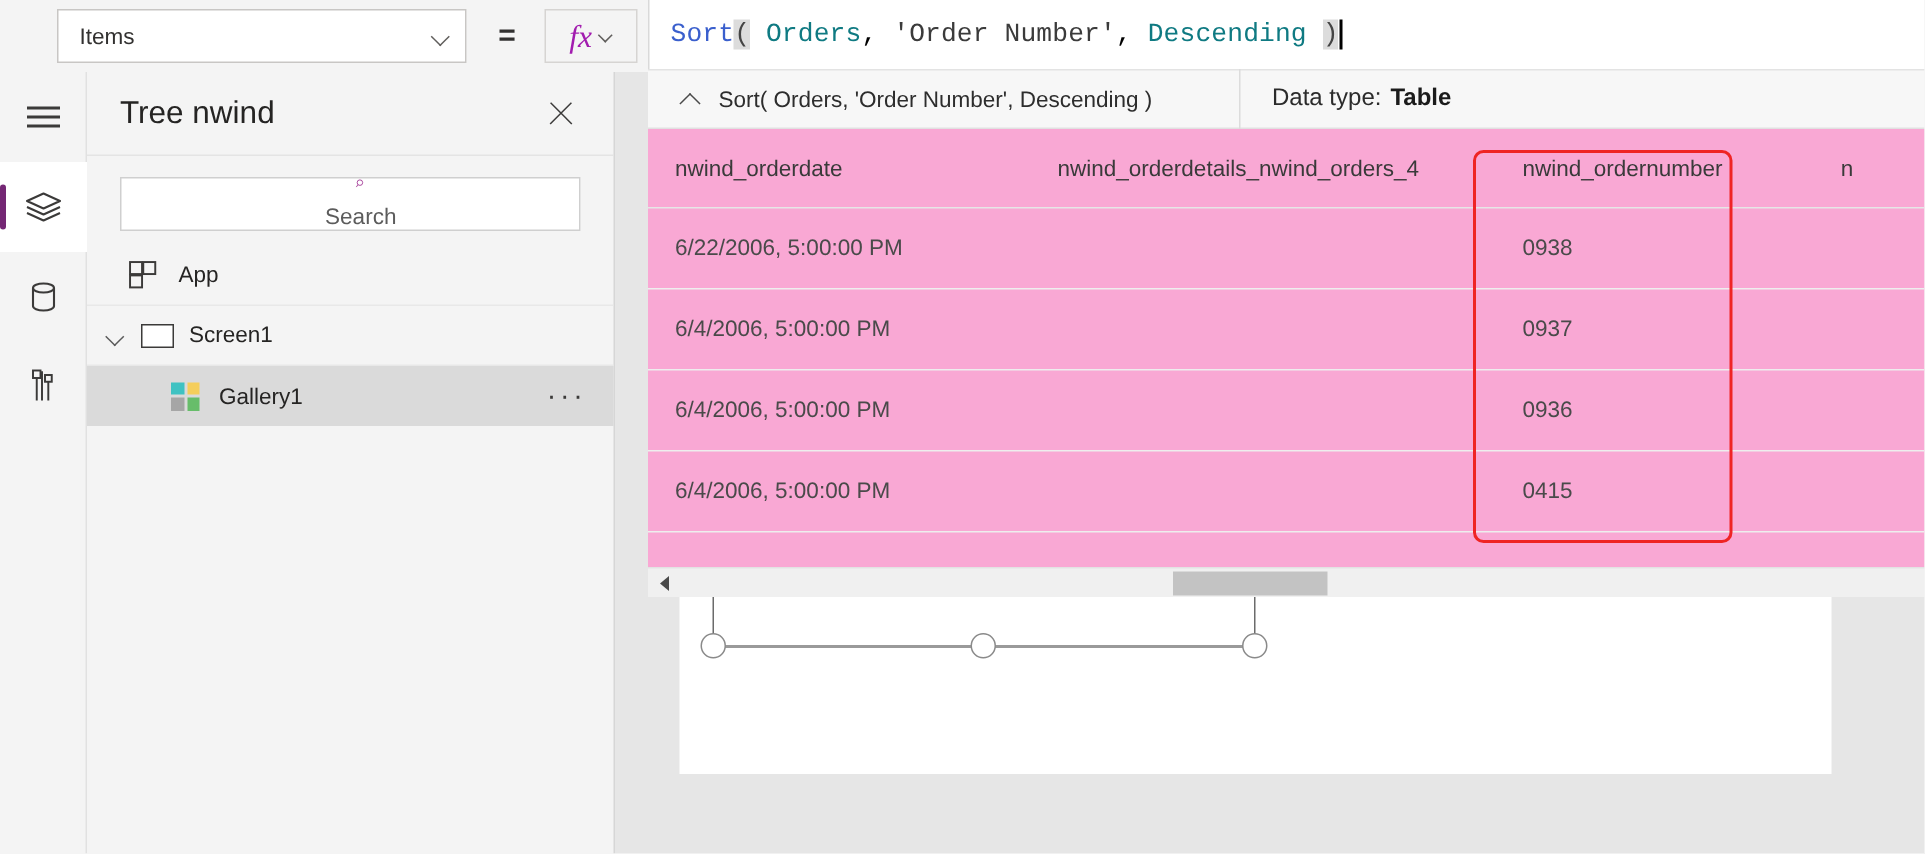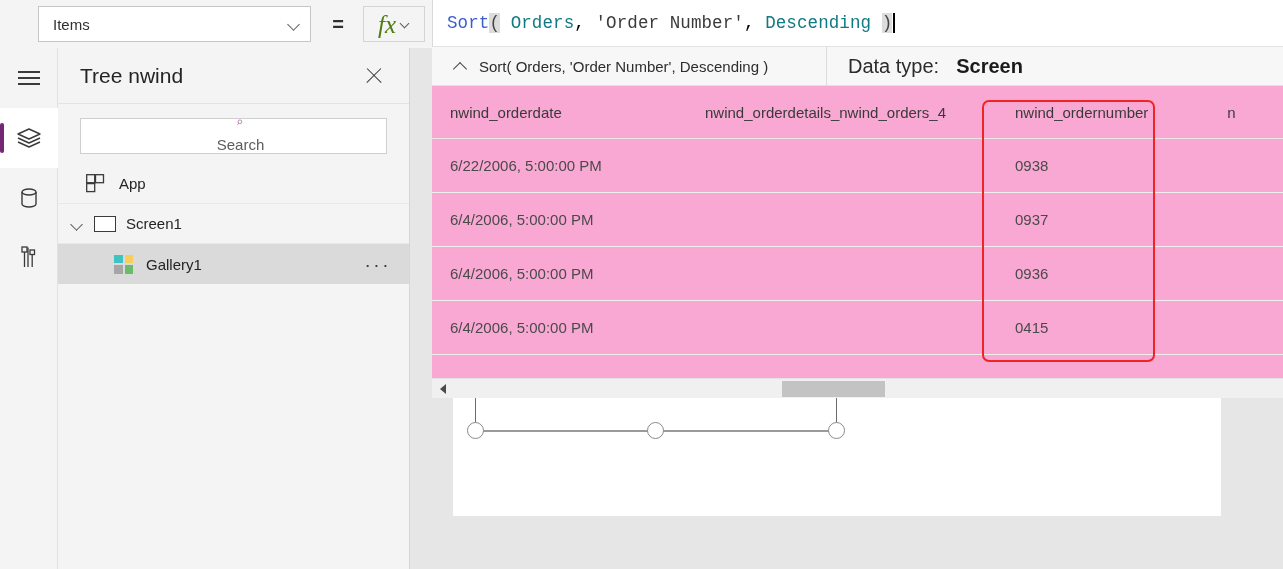--- a/index.html
+++ b/index.html
@@ -37,21 +37,21 @@
     margin-left: 16px; font-size: 20px; color: #323130; font-weight: 700;
     width: 22px; text-align: center;
   }
   .fx-box {
     margin-left: 14px; width: 62px; height: 36px;
     background: #f4f4f4; border: 1px solid #d6d4d2;
     display: flex; align-items: center; justify-content: center; gap: 4px;
   }
   .fx-glyph {
     font-family: "Liberation Serif", serif; font-style: italic;
-    font-size: 25px; color: #4d7c0f; line-height: 1;
+    font-size: 21px; color: #a21caf; line-height: 1;
   }
   .fx-box .chev { width: 10px; height: 10px; flex: 0 0 10px; }
   .fx-box .chev::before { width: 6px; height: 6px; border-width: 1.2px; left: 1px; top: 1px; }
 
   .formula-field {
     position: absolute; left: 432px; top: 0; width: 851px; height: 46px;
     background: #ffffff;
     border-left: 1px solid #d9d9d9;
     display: flex; align-items: center;
     padding-left: 14px;
@@ -84,22 +84,22 @@
   }
   .chev-up { width: 13px; height: 13px; position: relative; flex: 0 0 13px; }
   .chev-up::before {
     content: ""; position: absolute; left: 1px; top: 4px;
     width: 9px; height: 9px;
     border-left: 1.4px solid #4a4a4a; border-top: 1.4px solid #4a4a4a;
     transform: rotate(45deg);
   }
   .preview-text { font-size: 15px; color: #2d2d2d; }
   .datatype-cell {
-    height: 40px; display: flex; align-items: center; gap: 17px;
-    padding-left: 21px; font-size: 20px; color: #2b2b2b;
+    height: 40px; display: flex; align-items: center; gap: 6px;
+    padding-left: 21px; font-size: 16px; color: #2b2b2b;
   }
   .datatype-cell .val { font-weight: 700; color: #1b1b1b; }
 
   
   .rail {
     position: absolute; left: 0; top: 48px; width: 58px; height: 521px;
     background: #f4f4f4; border-right: 1px solid #e1e1e1;
   }
   .rail-item {
     position: relative; width: 58px; height: 60px;
@@ -272,21 +272,21 @@
     <span id="formula-tokens"><span class="tok-fn">Sort</span><span class="tok-paren">(</span><span> </span><span class="tok-ident">Orders</span><span>, </span><span class="tok-str">'Order Number'</span><span>, </span><span class="tok-ident">Descending</span><span> </span><span class="tok-paren">)</span></span><span class="caret"></span>
   </div>
 
   <div class="info-row">
     <div class="preview-cell">
       <span class="chev-up"></span>
       <span class="preview-text">Sort( Orders, 'Order Number', Descending )</span>
     </div>
     <div class="datatype-cell">
       <span>Data type:</span>
-      <span class="val">Screen</span>
+      <span class="val">Table</span>
     </div>
   </div>
 
   <div class="rail">
     <div class="rail-item">
       <span class="hamburger">
           <i></i>
           <i></i>
           <i></i>
         </span>

